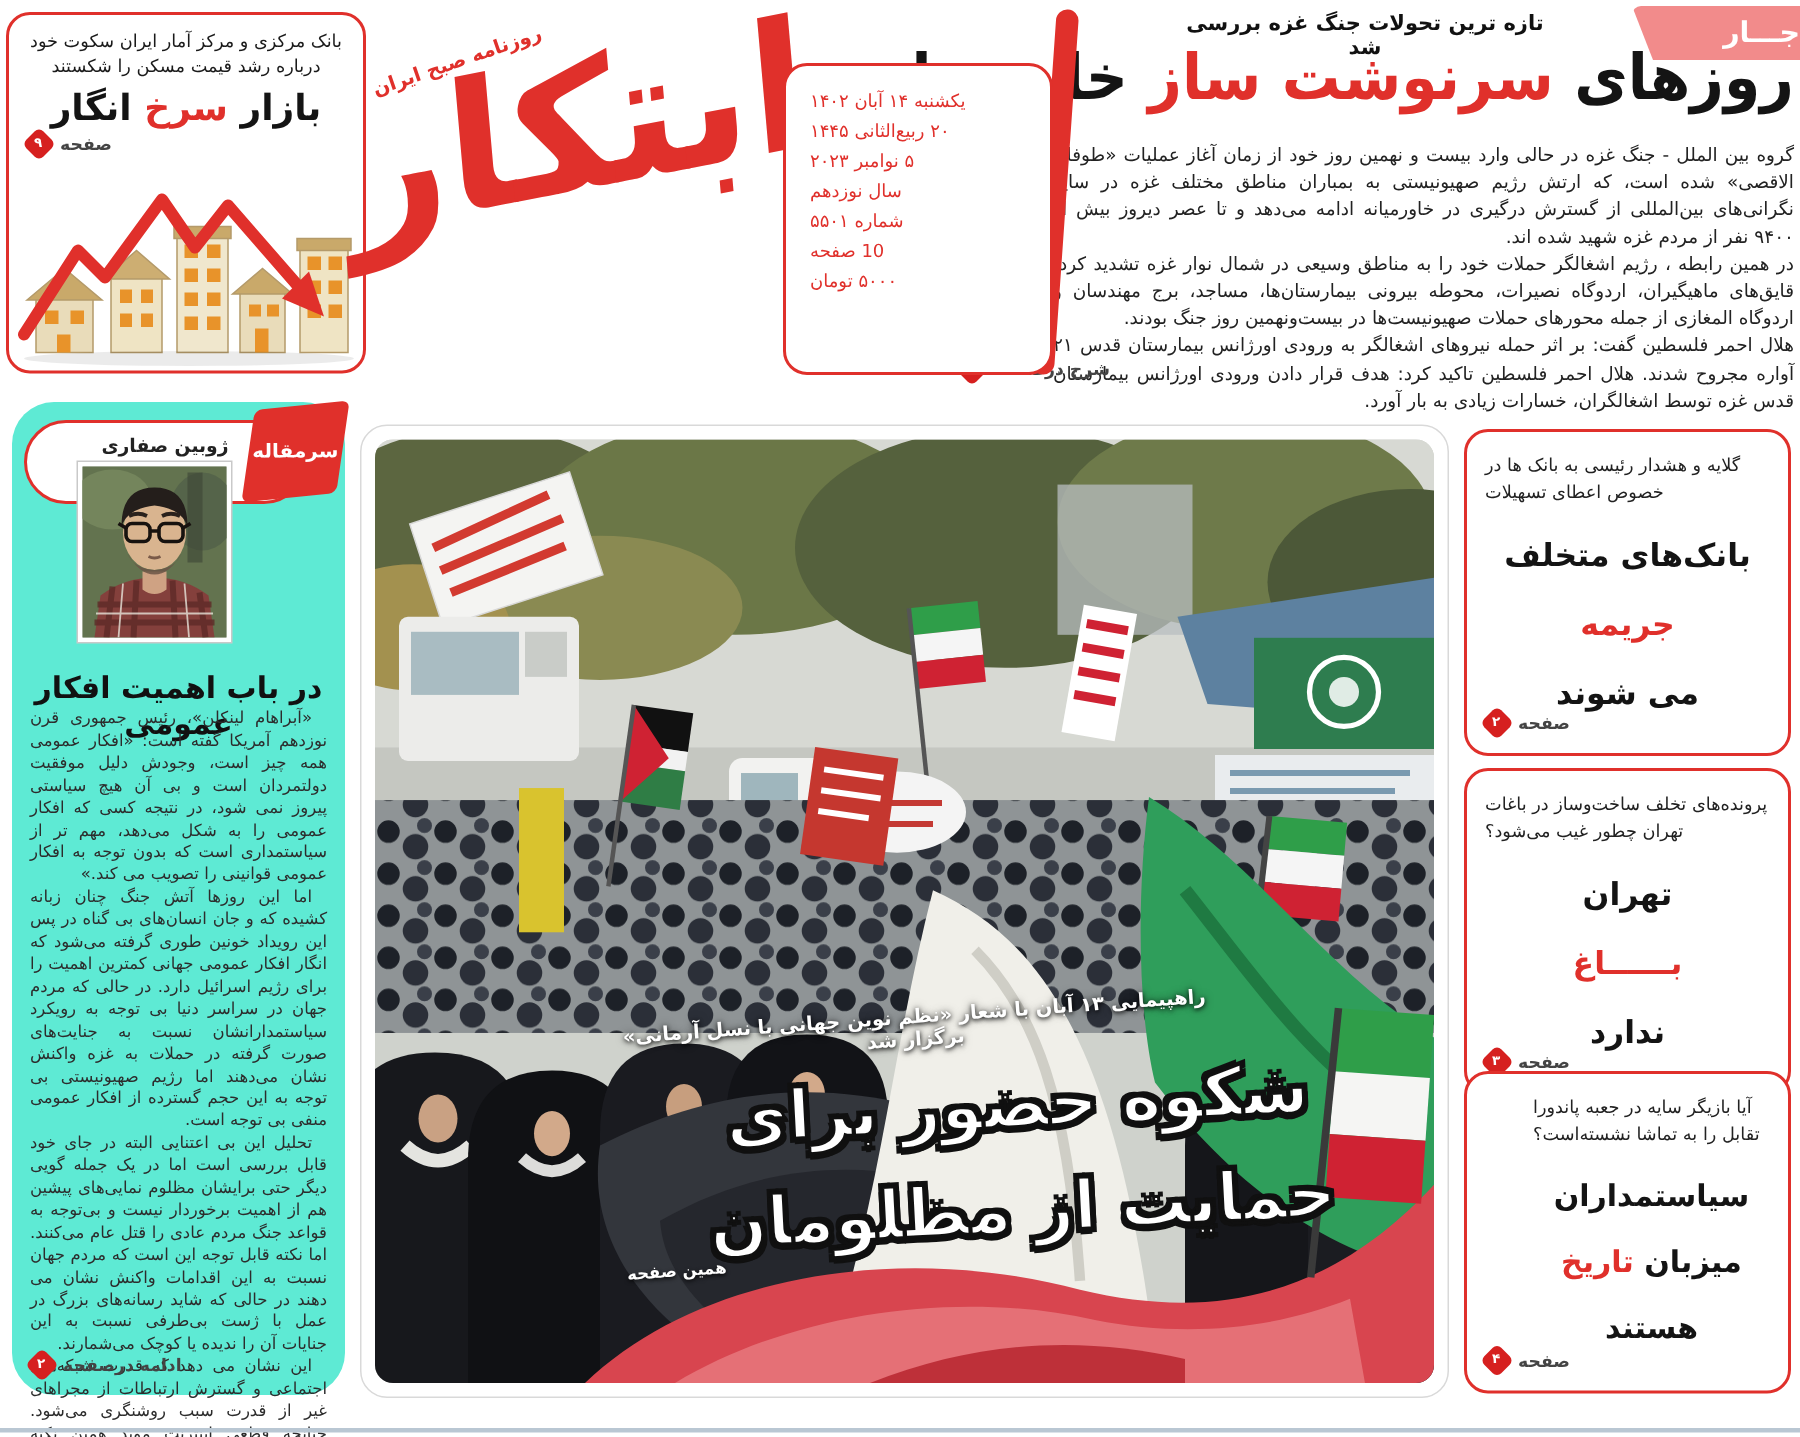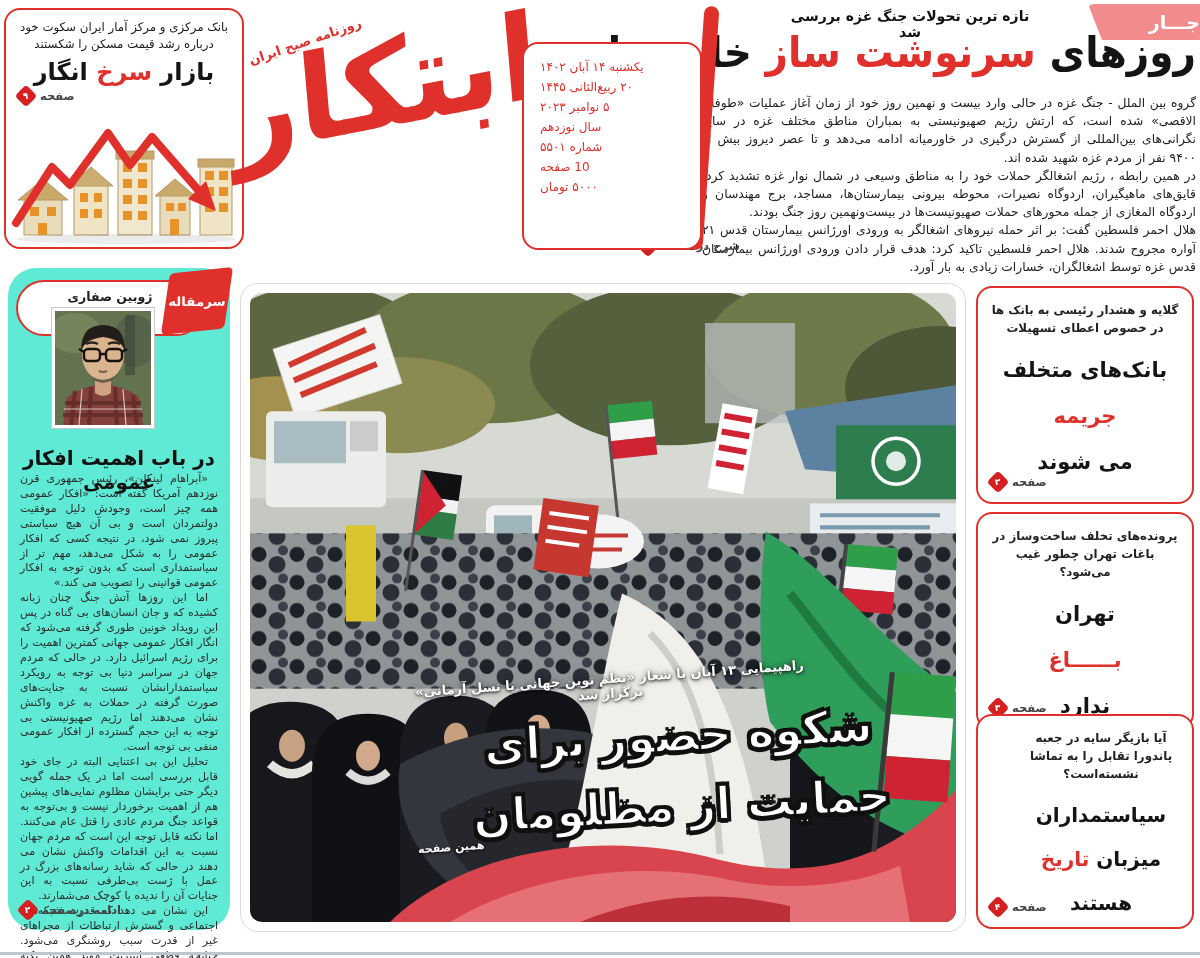--- a/index.html
+++ b/index.html
@@ -74,21 +74,21 @@
             -webkit-text-stroke:2px #101010;
             text-shadow:3px 3px 0 #101010,-3px 3px 0 #101010,3px -3px 0 #101010,-3px -3px 0 #101010,0 4px 0 #101010;}
   #ph-note{left:168px;top:548px;color:#fff;font-size:11px;font-weight:bold;transform:rotate(-4deg);
            text-shadow:0 1px 3px rgba(0,0,0,.9);}
 
   
   .rbox{left:976px;width:218px;border:2.5px solid #e0302b;border-radius:16px;box-sizing:border-box;background:#fff;}
   #rbox1{top:286px;height:218px;}
   #rbox2{top:512px;height:218px;}
   #rbox3{top:714px;height:215px;padding-left:32px;}
-  .rbox .sub{margin:13px 12px 0;text-align:center;font-size:11.8px;font-weight:bold;line-height:18px;color:#222;}
+  .rbox .sub{margin:13px 12px 0;text-align:left;font-size:11.8px;font-weight:normal;line-height:18px;color:#222;}
   .rbox .lines{margin-top:10px;text-align:center;font-weight:bold;color:#141414;}
   .rbox .ln{font-size:21px;line-height:46px;}
   #rbox3 .ln{font-size:20px;line-height:44px;}
   .rbox .pagebadge{position:absolute;left:12px;bottom:12px;}
 
   #bottom-rule{left:0;top:952px;width:1200px;height:3px;background:#b9c7d3;}
 </style>
 </head>
 <body>
 

